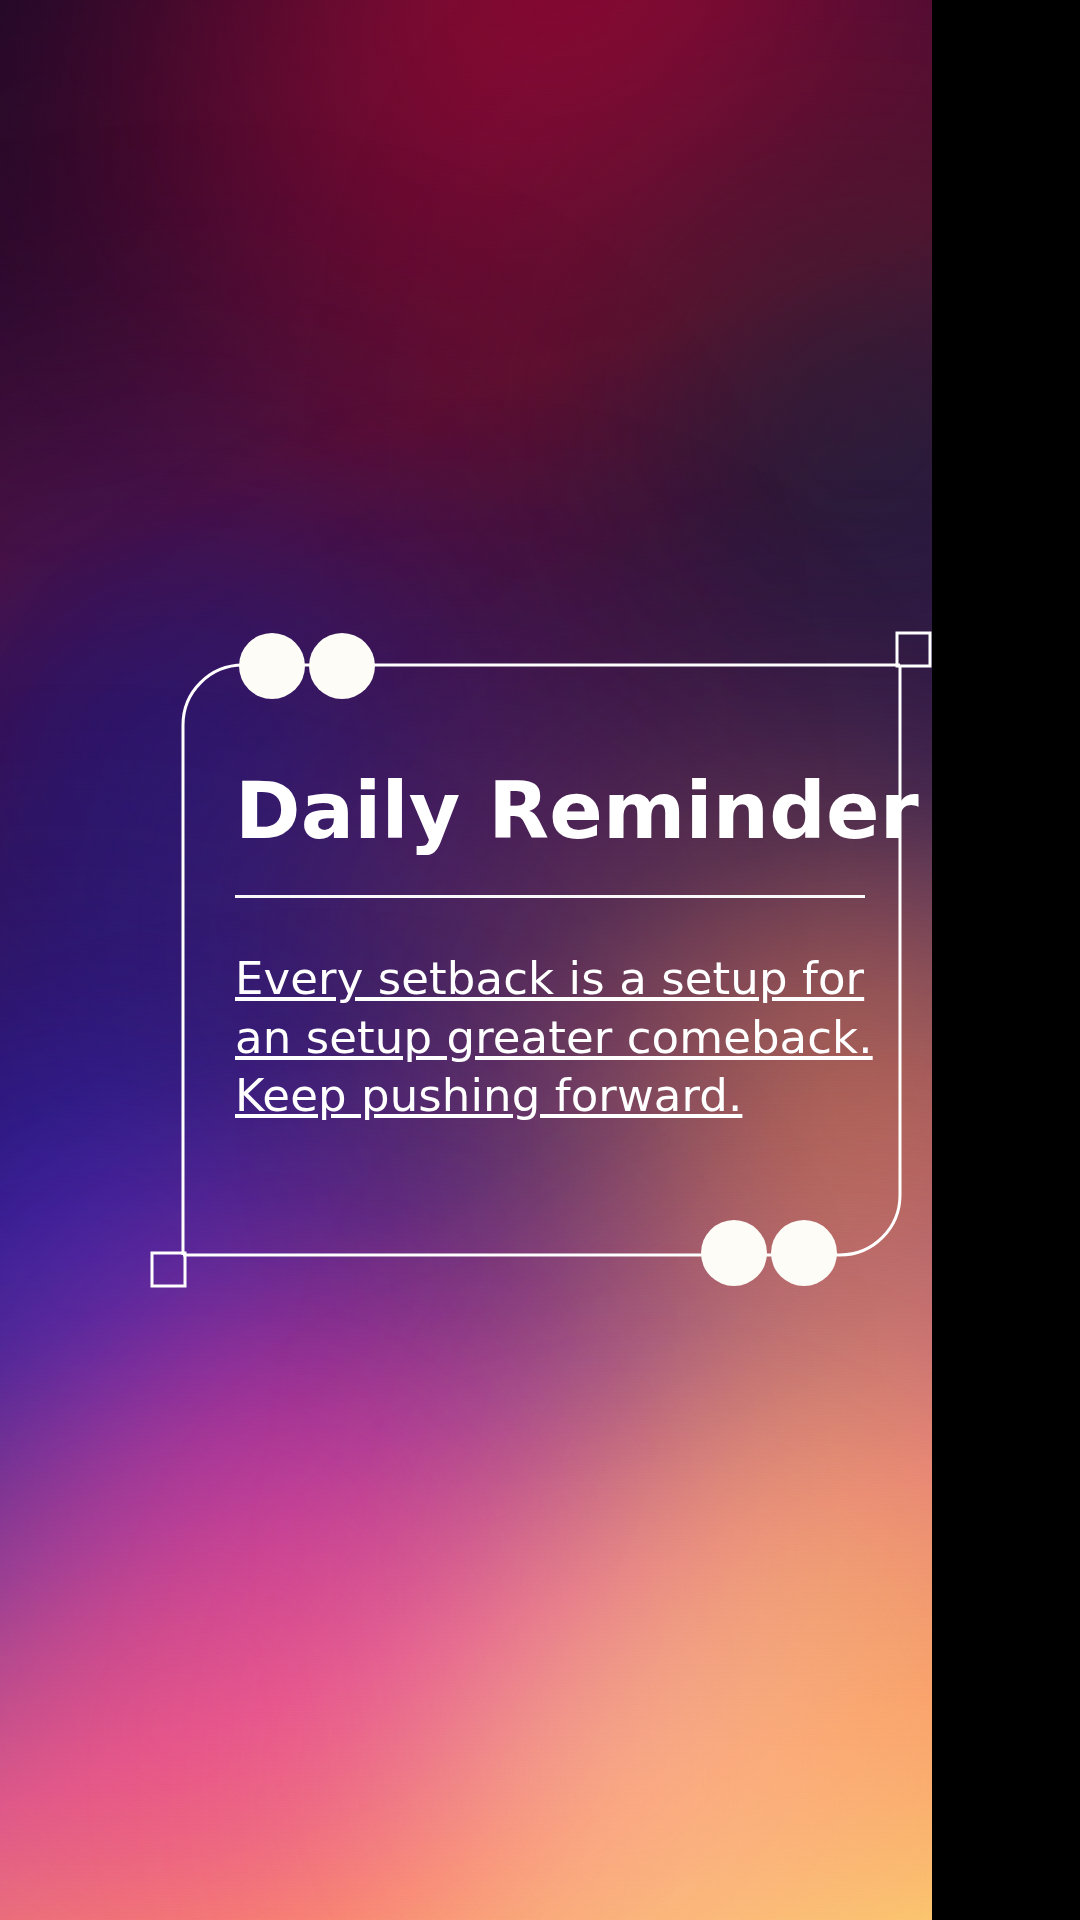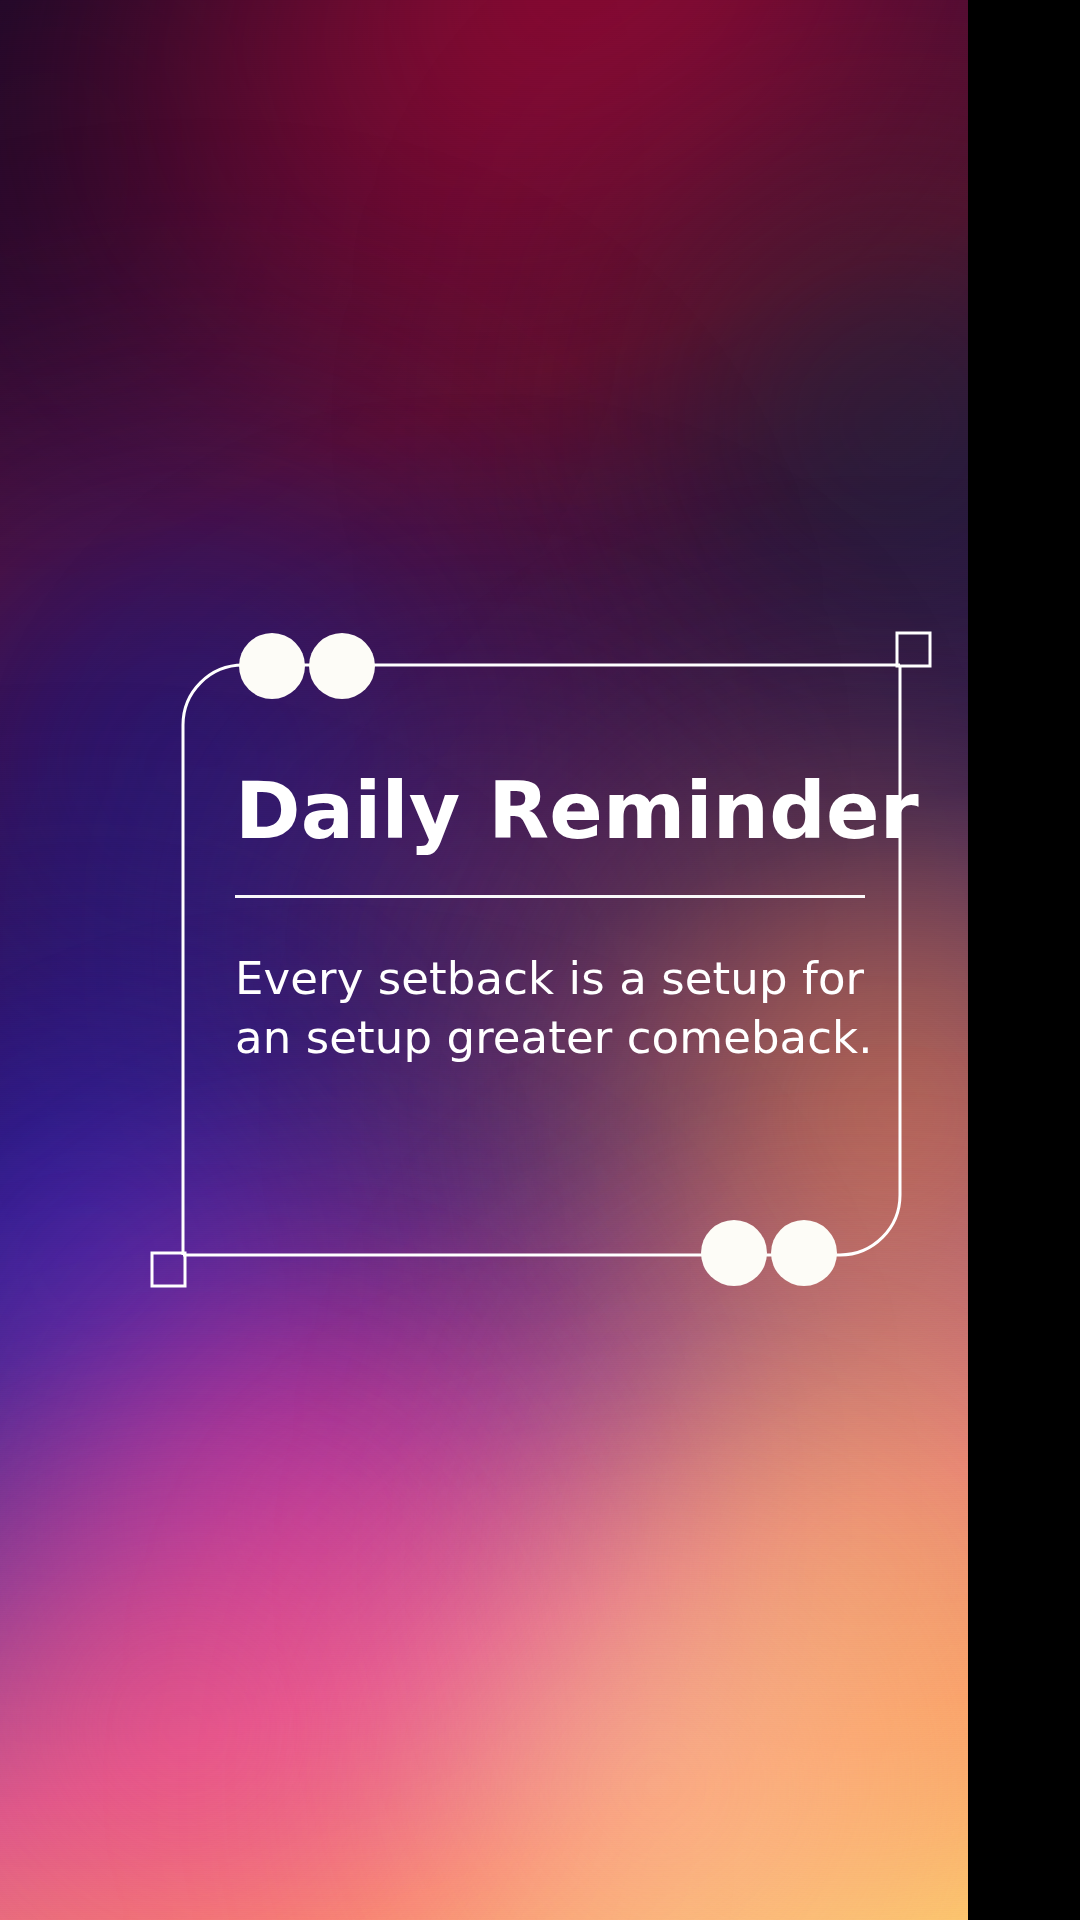--- a/index.html
+++ b/index.html
@@ -10,21 +10,20 @@
   }
   body {
     font-family: "DejaVu Sans", sans-serif;
   }
   #poster {
     position: relative;
     width: 932px;
     height: 1920px;
     overflow: hidden;
     background: #2a0b2e;
-    padding-left: 36px;
   }
 
   
   .bg-layer {
     position: absolute;
     inset: 0;
     pointer-events: none;
   }
   .bg-base {
     background:
@@ -215,20 +214,21 @@
   }
   #body-text {
     margin: 0;
     margin-top: 52px;
     color: #ffffff;
     font-family: "DejaVu Sans", sans-serif;
     font-size: 45px;
     font-weight: normal;
     line-height: 1.30;
     letter-spacing: 0.1px;
+    text-decoration: underline;
   }
   #body-text .line {
     display: block;
     white-space: nowrap;
   }
 </style>
 </head>
 <body>
 
 <div id="poster">
@@ -262,16 +262,17 @@
     <div class="dot" style="left:701px; top:1220px; width:66px; height:66px;"></div>
     <div class="dot" style="left:771px; top:1220px; width:66px; height:66px;"></div>
   </div>
 
   <div id="content">
     <h1 id="title">Daily Reminder</h1>
     <div id="divider"></div>
     <p id="body-text">
       <span class="line">Every setback is a setup for</span>
       <span class="line">an setup greater comeback.</span>
+      <span class="line">Keep pushing forward.</span>
     </p>
   </div>
 
 </div>
 
 </body></html>

